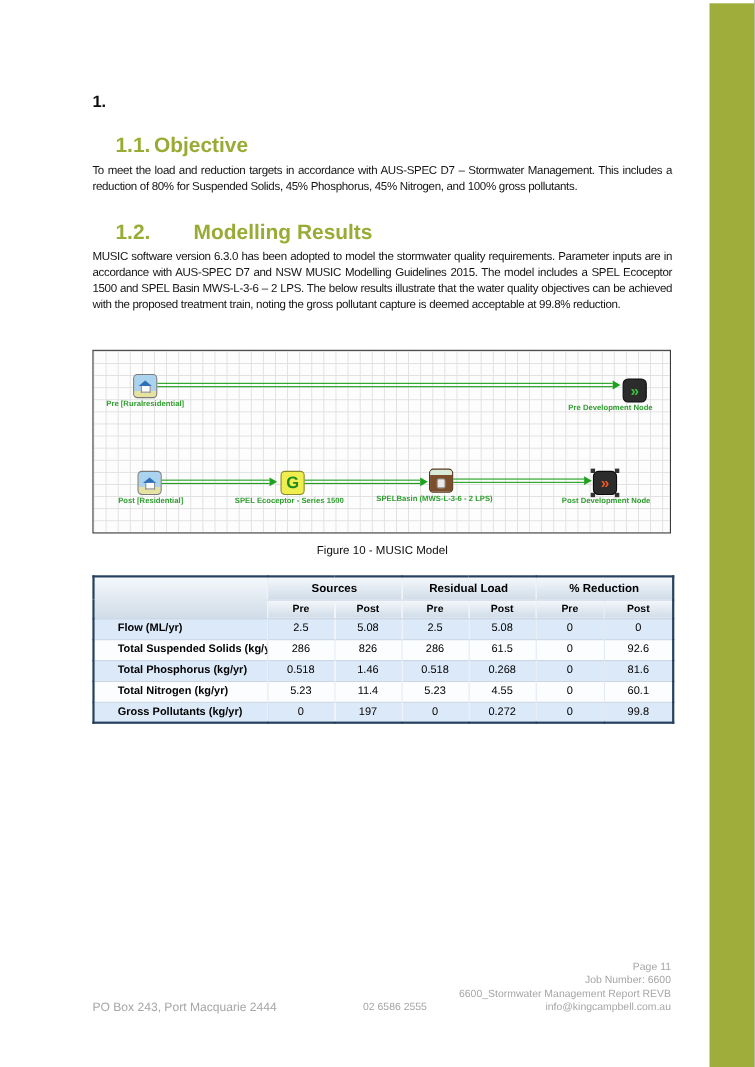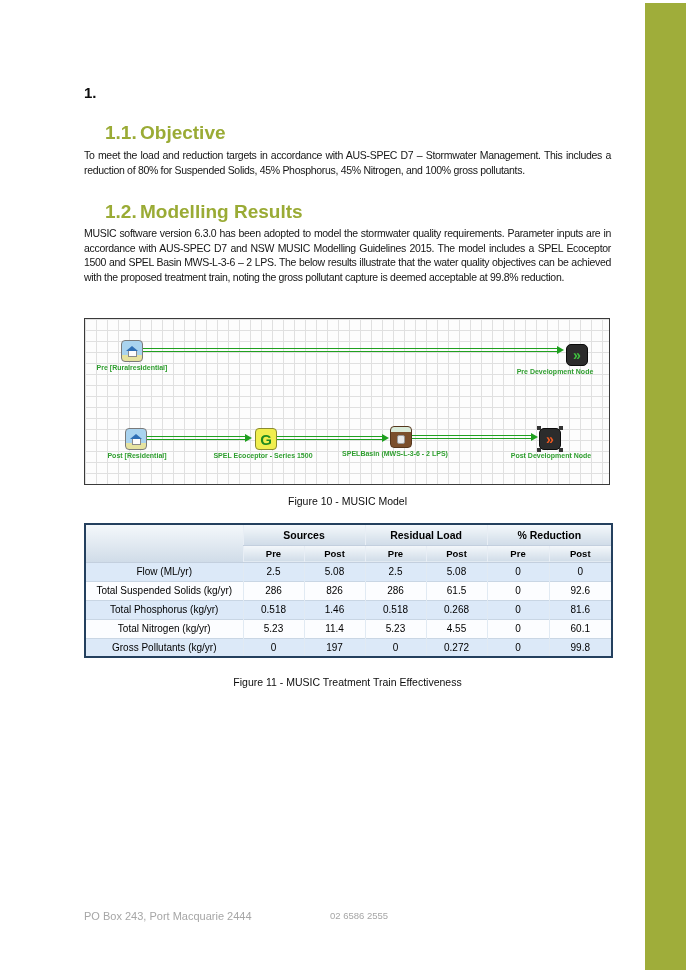--- a/index.html
+++ b/index.html
@@ -15,21 +15,21 @@
   .logo { position:absolute; top:33px; right:76px; font-size:15px; font-weight:700;
           letter-spacing:5.5px; color:#1b1b1b; white-space:nowrap; }
   .logo .plus { color:#9fad3a; margin:0 3px; }
 
   
   .h1 { position:absolute; left:84px; top:84px; display:flex; font-size:15px; font-weight:700; color:#0d0d0d; }
   .h1 .num { width:22px; }
   .h2 { position:absolute; left:105px; display:flex; font-size:19px; font-weight:700; color:#9aab35; }
   .h2 .num { width:35px; }
   .h2.objective { top:122px; }
-  .h2.modelling { top:201px; }
+  .h2.modelling { top:201px;gap:36px; }
   .para { position:absolute; left:84px; width:527px; font-size:10.5px; line-height:14.6px;
           text-align:justify; letter-spacing:-0.3px; color:#151515; }
   .para.p1 { top:148px; }
   .para.p2 { top:226px; }
 
   
   .diagram {
     position:absolute; left:84px; top:318px; width:526px; height:167px;
     border:1px solid #3a3a3a; background-color:#fdfdfd;
     background-image:
@@ -65,21 +65,21 @@
 
   
   .results { position:absolute; left:84px; top:523px; width:527px;
              border-collapse:collapse; table-layout:fixed; border:2px solid #24405e;
              font-size:10px; color:#000; }
   .results th, .results td { height:19px; padding:0 4px; overflow:hidden; white-space:nowrap; }
   .results thead th { background:linear-gradient(#f4f8fb, #d0dce8); font-weight:700;
                       border-left:1px solid #e8eef5; border-bottom:1px solid #c3cfde; text-align:center; }
   .results thead tr.groups th { font-size:10.5px; height:21px; }
   .results thead tr.subs th { font-size:9.5px; height:17px; }
-  .results tbody th { text-align:center; font-weight:400; font-size:10px; padding-left:4px; }
+  .results tbody th { text-align:left; font-weight:700; font-size:10px; padding-left:21px; }
   .results tbody td { text-align:center; border-left:1px solid rgba(170,195,220,0.35); }
   .results tbody tr { border-top:1px solid #c9d6e4; }
   .results tbody tr.alt { background:#dce9f8; }
   .results tbody tr.plain { background:#fcfdff; }
 
   
   .f-left  { position:absolute; left:84px; top:910px; font-size:11px; color:#a6a6a6; }
   .f-center{ position:absolute; left:330px; top:910px; font-size:9.5px; color:#a6a6a6; }
   .f-right { position:absolute; right:76px; top:874px; text-align:right; font-size:9.5px;
              color:#a6a6a6; line-height:12px; }
@@ -228,17 +228,22 @@
         <td>0</td>
         <td>197</td>
         <td>0</td>
         <td>0.272</td>
         <td>0</td>
         <td>99.8</td>
       </tr>
     </tbody>
   </table>
 
-  <div class="caption cap11">Figure 11 - MUSIC Treatment Train Effectiveness</div>
 
   <div class="f-left">PO Box 243, Port Macquarie 2444</div>
   <div class="f-center">02 6586 2555</div>
+  <div class="f-right">
+    <div>Page 11</div>
+    <div>Job Number: 6600</div>
+    <div>6600_Stormwater Management Report REVB</div>
+    <div>info@kingcampbell.com.au</div>
+  </div>
 </div>
 
 </body></html>

